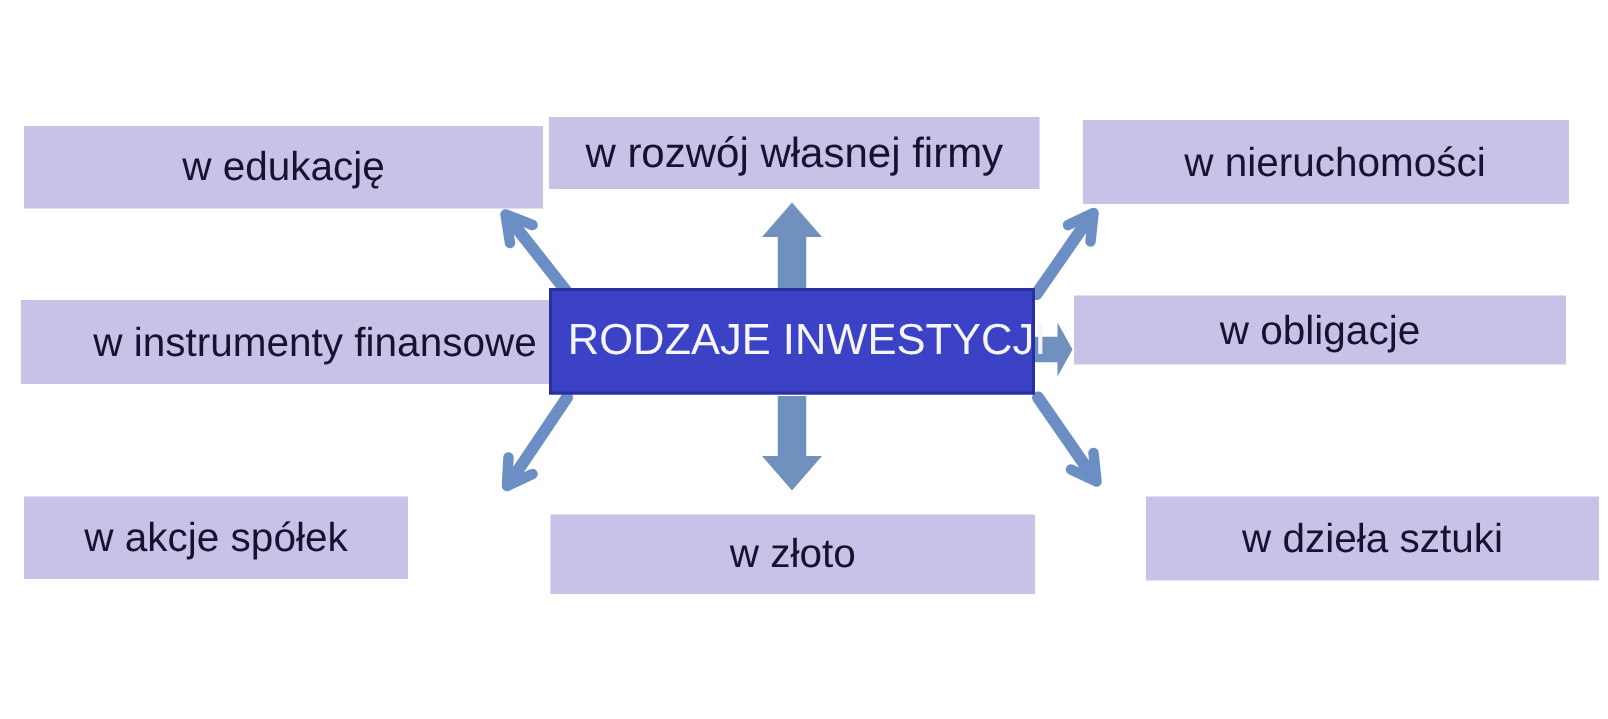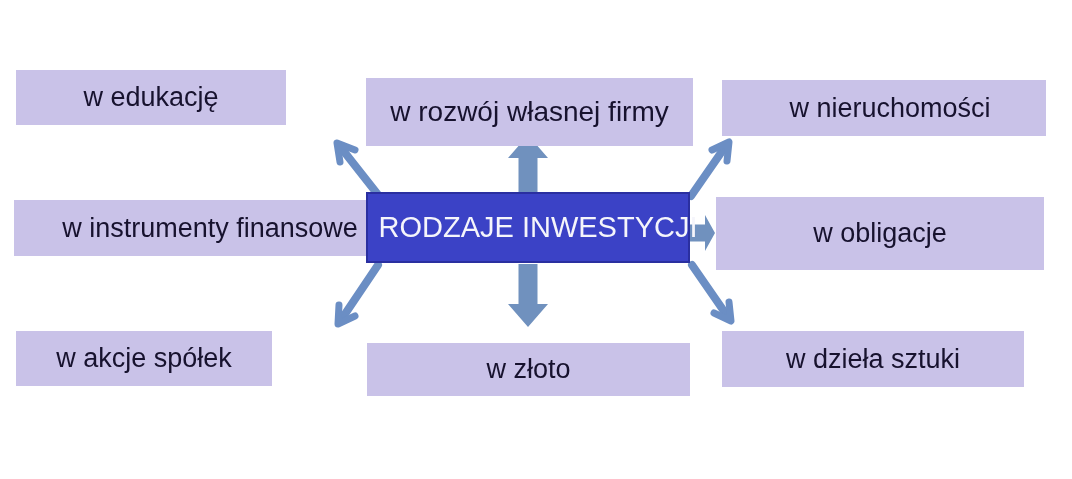--- a/index.html
+++ b/index.html
@@ -33,28 +33,28 @@
     background: var(--node-fill);
     color: var(--node-text);
     display: flex;
     align-items: center;
     justify-content: center;
     font-size: 27px;
     line-height: 1;
     text-align: center;
     white-space: nowrap;
   }
-  .node-top-left      { left: 16px;  top: 70px;  width: 270px; height: 55px; }
-  .node-top-center    { left: 366px; top: 78px;  width: 327px; height: 68px; font-size: 28px; }
+  .node-top-left      { left: 16px;  top: 84px;  width: 346px; height: 55px; }
+  .node-top-center    { left: 366px; top: 78px;  width: 327px; height: 48px; font-size: 28px; }
   .node-top-right     { left: 722px; top: 80px;  width: 324px; height: 56px; padding-left: 12px; }
   .node-middle-left   { left: 14px;  top: 200px; width: 392px; height: 56px; }
-  .node-middle-right  { left: 716px; top: 197px; width: 328px; height: 73px; }
+  .node-middle-right  { left: 716px; top: 197px; width: 328px; height: 46px; }
   .node-bottom-left   { left: 16px;  top: 331px; width: 256px; height: 55px; }
   .node-bottom-center { left: 367px; top: 331px; width: 323px; height: 53px; margin-top: 12px; }
-  .node-bottom-right  { left: 722px; top: 331px; width: 302px; height: 56px; }
+  .node-bottom-right  { left: 764px; top: 331px; width: 302px; height: 56px; }
   .center-node {
     position: absolute;
     left: 366px; top: 192px;
     width: 324px; height: 71px;
     background: var(--center-fill);
     border: 2px solid var(--center-border);
     color: var(--center-text);
     display: flex;
     align-items: center;
     justify-content: center;

